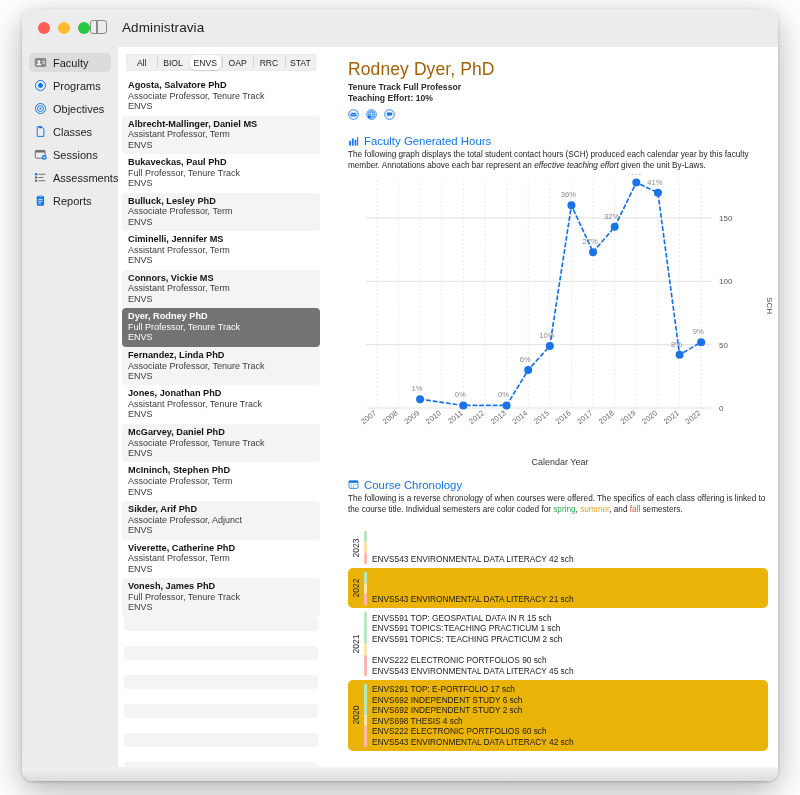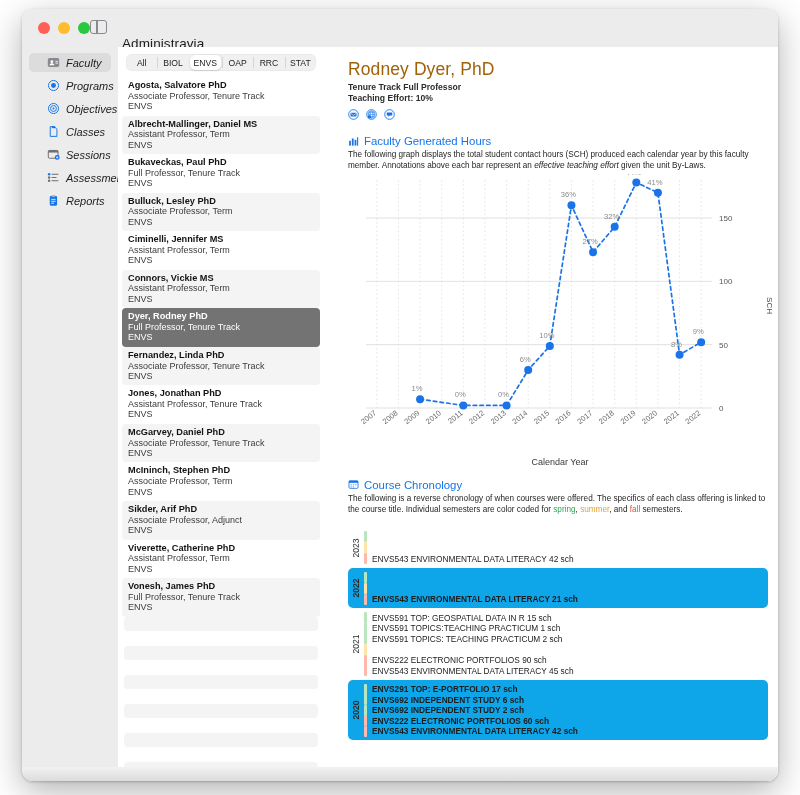--- a/index.html
+++ b/index.html
@@ -20,43 +20,43 @@
   }
   .traffic{position:absolute;left:16px;top:13px;display:flex;gap:8px;align-items:center;}
   .dot{width:12px;height:12px;border-radius:50%;}
   .dot.red{background:#ff5f57;}
   .dot.yellow{background:#febc2e;}
   .dot.green{background:#28c840;}
   .sidebar-toggle{position:absolute;left:68px;top:11px;width:18px;height:15px;}
   .sbt-box{width:17px;height:14px;border:1.5px solid #8a8a8e;border-radius:3px;box-sizing:border-box;position:relative;}
   .sbt-box:after{content:"";position:absolute;left:5px;top:0;bottom:0;width:1.5px;background:#8a8a8e;}
   .win-title{
-    position:absolute;left:100px;top:27px;font-size:13.5px;color:#1d1d1f;font-weight:400;letter-spacing:.1px;
+    position:absolute;left:100px;top:11px;font-size:13.5px;color:#1d1d1f;font-weight:400;letter-spacing:.1px;
   }
 
   
   .leftnav{
     position:absolute;left:0;top:38px;width:96px;height:734px;background:#ececec;
   }
   .nav-item{
-    display:flex;align-items:center;gap:6px;height:19px;margin:0 7px 4px 7px;padding:0 18px;border-radius:5px;
-    font-size:11px;color:#1d1d1f;font-style:italic;
+    display:flex;align-items:center;gap:6px;height:19px;margin:0 7px 4px 7px;padding:0 5px;border-radius:5px;
+    font-size:11px;color:#1d1d1f;
   }
   .nav-item:first-child{margin-top:6px;}
   .nav-item.active{background:#dcdcdc;}
   .nav-ico{width:13px;height:13px;flex:0 0 13px;display:block;}
 
   
   .listcol{
     position:absolute;left:96px;top:38px;width:206px;height:734px;background:#ffffff;
     border-right:1px solid #e2e2e2;overflow:hidden;
   }
   .segwrap{padding:7px 8px 6px 8px;}
   .seg{
-    display:flex;background:#f0f0f0;border-radius:6px;height:17px;align-items:stretch;
+    display:flex;background:#f0f0f0;border-radius:0;height:17px;align-items:stretch;
     box-shadow:inset 0 0 0 .5px rgba(0,0,0,.05);
   }
   .seg-item{
     flex:1;display:flex;align-items:center;justify-content:center;font-size:8.6px;color:#1d1d1f;
     position:relative;
   }
   .seg-item + .seg-item:before{
     content:"";position:absolute;left:0;top:3px;bottom:3px;width:1px;background:#d6d6d6;
   }
   .seg-item.active{
@@ -102,21 +102,21 @@
   }
   .axis-xlabel{position:absolute;left:0;right:0;bottom:-3px;text-align:center;font-size:9px;color:#3a3a3a;}
 
   
   .chron-wrap{margin-top:12px;}
   .legend-spring{color:#2fa84f;}
   .legend-summer{color:#e0a32e;}
   .legend-fall{color:#e0503a;}
 
   .yr-block{display:flex;position:relative;padding:4px 0 4px 0;}
-  .yr-block.alt{background:#0ea5e9;border-radius:5px;font-weight:bold;}
+  .yr-block.alt{background:#eab308;border-radius:5px;}
   .yr-label{
     width:16px;flex:0 0 16px;display:flex;align-items:center;justify-content:center;
     font-size:8.6px;color:#2b2b2b;
   }
   .yr-label span{transform:rotate(-90deg);white-space:nowrap;}
   .yr-courses{flex:1;padding-right:6px;}
   .course{
     display:flex;align-items:center;gap:5px;height:10.5px;font-size:8.3px;color:#1c1c1c;white-space:nowrap;
   }
   .course .bar{width:3px;height:11px;flex:0 0 3px;border-radius:1px;}
@@ -549,20 +549,24 @@
                 </div>
                 <div class="course">
                   <div class="bar bar-spring"></div>
                   <div class="txt">ENVS692  INDEPENDENT STUDY  6 sch</div>
                 </div>
                 <div class="course">
                   <div class="bar bar-spring"></div>
                   <div class="txt">ENVS692  INDEPENDENT STUDY  2 sch</div>
                 </div>
                 <div class="course">
+                  <div class="bar bar-summer"></div>
+                  <div class="txt">ENVS698  THESIS  4 sch</div>
+                </div>
+                <div class="course">
                   <div class="bar bar-fall"></div>
                   <div class="txt">ENVS222  ELECTRONIC PORTFOLIOS  60 sch</div>
                 </div>
                 <div class="course">
                   <div class="bar bar-fall"></div>
                   <div class="txt">ENVS543  ENVIRONMENTAL DATA LITERACY  42 sch</div>
                 </div>
               </div>
             </div>
           </div>

